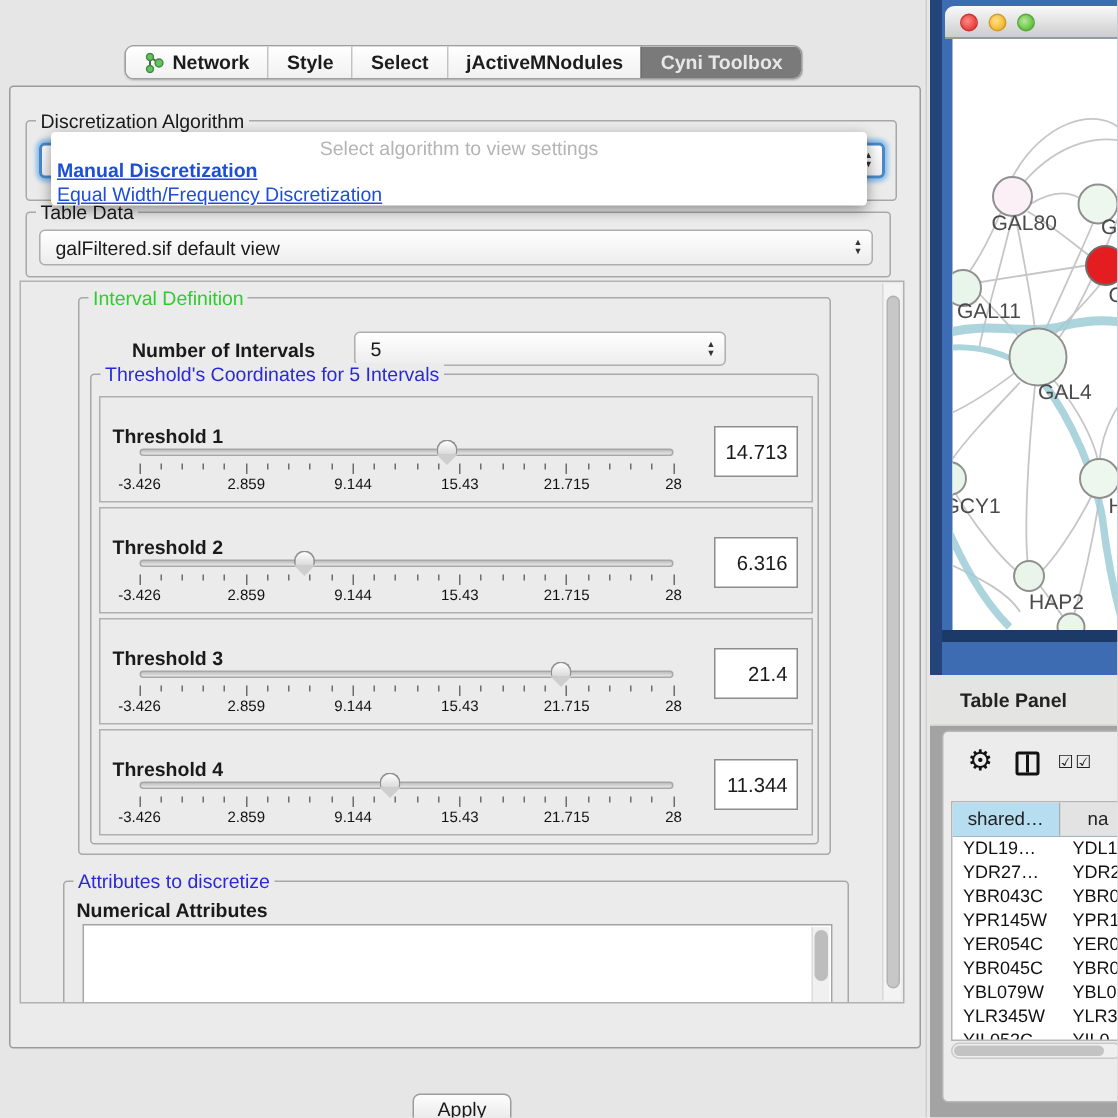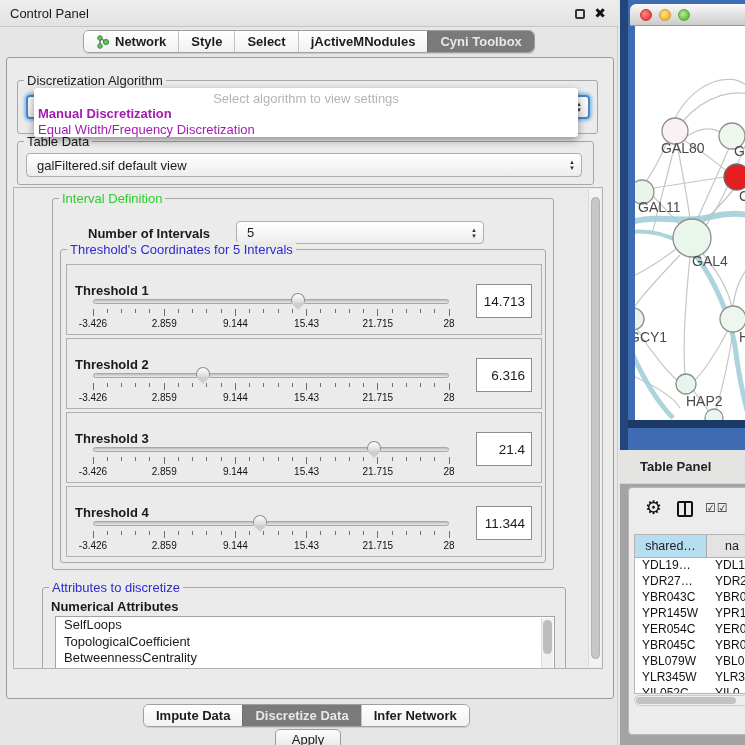--- a/index.html
+++ b/index.html
@@ -35,21 +35,21 @@
   .combo { position:absolute; display:flex; align-items:center; height:24px; padding:0 6px 0 10px;
            background:linear-gradient(#ffffff,#ededed); border:1px solid #aeaeae; border-radius:4px; font-size:13px; }
   .combo .stepper { margin-left:auto; display:flex; flex-direction:column; align-items:center; color:#333; }
   .stepper span { font-size:6px; line-height:6px; }
   .combo.focusring { border:2px solid #4a86c8; box-shadow:0 0 3px 2px #8cc0ec; }
 
   
   #algo-popup { position:absolute; left:34px; top:88px; width:544px; height:49px; background:#fff; z-index:60;
                 border-radius:3px; box-shadow:0 3px 9px rgba(0,0,0,.4); }
   #algo-popup .hint { text-align:center; color:#b4b4b4; font-size:13px; padding-top:3px; }
-  #algo-popup .item { font-size:13px; line-height:16px; padding-left:4px; color:#a21caf; }
+  #algo-popup .item { font-size:13px; line-height:16px; padding-left:4px; color:#1d4ed8;text-decoration:underline; }
   #algo-popup .item.bold { font-weight:bold; }
 
   
   #scroll-area { position:absolute; left:6px; top:129px; width:590px; height:482px; border:1px solid #b2b2b2; background:#ebebeb; overflow:hidden; }
   .vscroll { position:absolute; top:1px; bottom:1px; right:1px; width:13px; background:#f3f3f3; border-left:1px solid #d8d8d8; }
   .vscroll .vthumb { position:absolute; left:2px; width:9px; border-radius:5px; background:#c7c7c7; border:1px solid #b2b2b2; }
 
   
   .tpanel { position:absolute; left:5px; width:476px; height:71px; background:#ebebeb; border:1px solid #b0b0b0; }
   .tpanel .ttitle { position:absolute; left:8px; top:18px; font-weight:bold; font-size:13px; }
@@ -110,25 +110,20 @@
   #hscroll { position:absolute; left:5px; top:207px; width:114px; height:11px; background:#efefef; border:1px solid #c9c9c9; border-radius:6px; }
   #hscroll .hthumb { position:absolute; left:1px; top:1px; width:100px; height:7px; background:#c3c3c3; border-radius:4px; }
 
   
   .net-icon { width:14px; height:14px; }
 </style>
 </head>
 <body>
 
 <div id="control-panel">
-  <div id="cp-titlebar">
-    <span id="cp-title">Control Panel</span>
-    <span id="float-icon"></span>
-    <span id="close-icon">✖</span>
-  </div>
 
   <div id="top-tabs" class="seg-group">
       <div class="seg">
   <svg class="net-icon" viewBox="0 0 14 14">
     <line x1="4" y1="3" x2="4" y2="11" stroke="#555" stroke-width="1.3"></line>
     <line x1="4" y1="3" x2="10" y2="7" stroke="#555" stroke-width="1.3"></line>
     <circle cx="4" cy="3" r="2.3" fill="#6abf5e" stroke="#3e8e41"></circle>
     <circle cx="4" cy="11" r="2.3" fill="#6abf5e" stroke="#3e8e41"></circle>
     <circle cx="10" cy="7" r="2.6" fill="#6abf5e" stroke="#3e8e41"></circle>
   </svg>
@@ -374,50 +369,34 @@
                 <div class="value-box">11.344</div>
               </div>
             </div>
         </div>
       </div>
 
       <div class="fs" style="left:28px; top:399px; width:524px; height:120px;">
         <span class="legend blue">Attributes to discretize</span>
         <span class="abs" style="left:8px; top:11px; font-weight:bold;">Numerical Attributes</span>
         <div id="attr-list">
-          <div id="attr-items">
-              <div class="aitem">SelfLoops</div>
-              <div class="aitem">TopologicalCoefficient</div>
-              <div class="aitem">BetweennessCentrality</div>
-            </div>
           <div id="attr-scroll">
               <div class="vthumb"></div>
             </div>
         </div>
       </div>
 
       <div class="vscroll">
         <div class="vthumb" style="top:8px; bottom:8px;"></div>
       </div>
     </div>
 
     <div id="apply-btn">Apply</div>
   </div>
 
-  <div id="bottom-tabs" class="seg-group">
-      <div class="seg">
-        <span>Impute Data</span>
-      </div>
-      <div class="seg sel">
-        <span>Discretize Data</span>
-      </div>
-      <div class="seg">
-        <span>Infer Network</span>
-      </div>
-    </div>
 
   <div id="algo-popup">
     <div class="hint">Select algorithm to view settings</div>
     <div id="popup-items">
         <div class="item bold">Manual Discretization</div>
         <div class="item">Equal Width/Frequency Discretization</div>
       </div>
   </div>
 </div>
 

